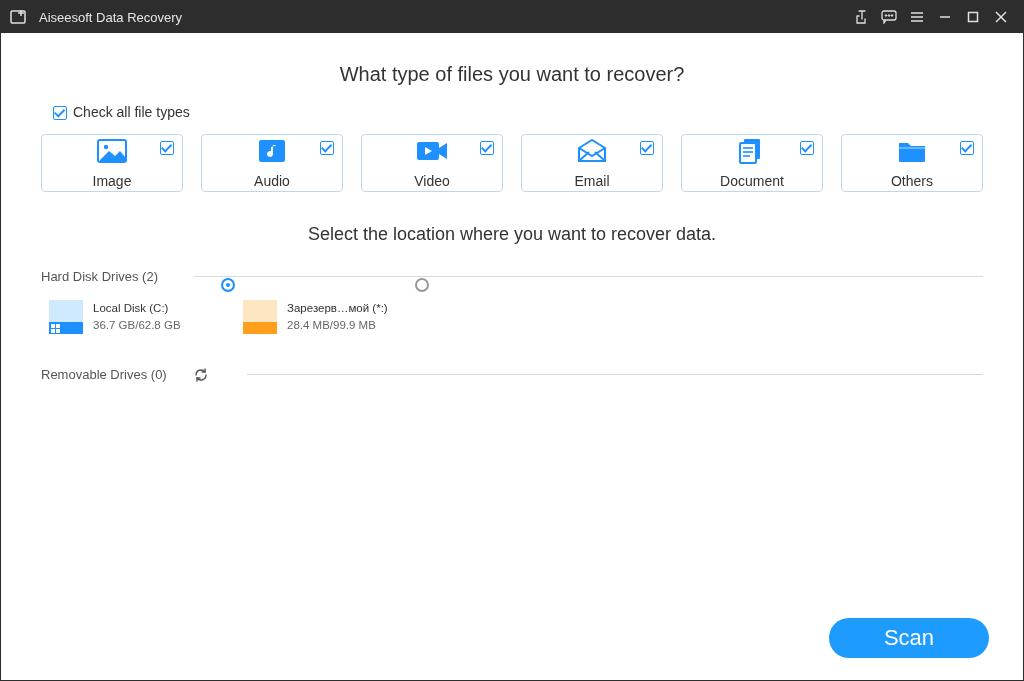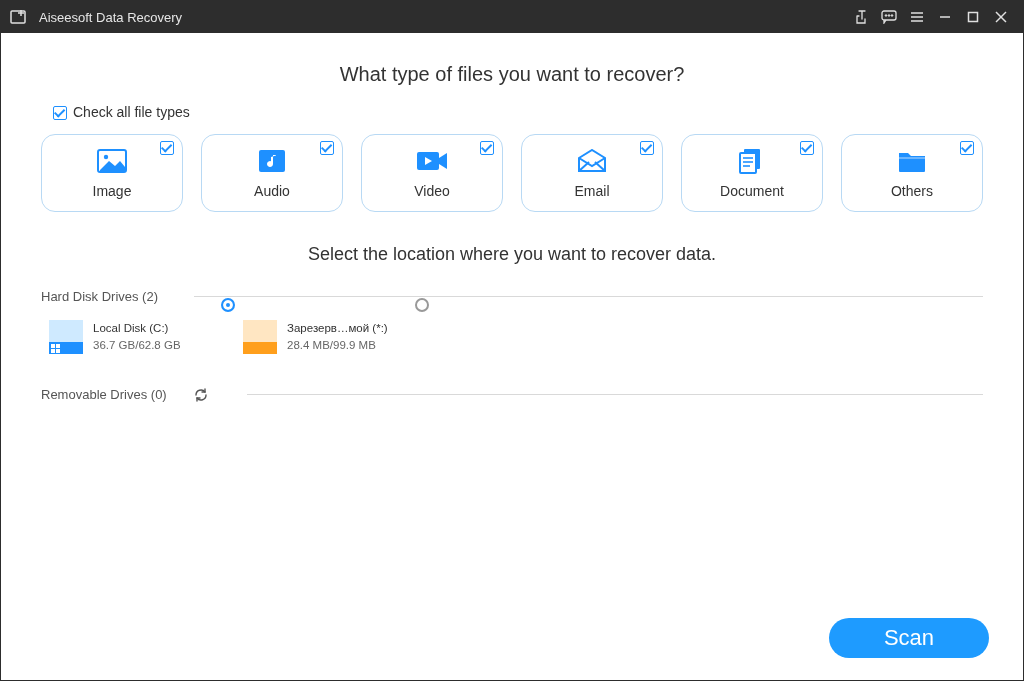--- a/index.html
+++ b/index.html
@@ -13,21 +13,21 @@
   .titlebar .win-btn { width:28px; height:24px; display:flex; align-items:center; justify-content:center; color:#e0e0e0; cursor:pointer; }
   .titlebar .win-btn svg { stroke:#e0e0e0; }
   
   .body { flex:1; padding: 30px 40px 20px 40px; display:flex; flex-direction:column; position:relative; }
   .heading { text-align:center; font-size:20px; color:#333; margin-bottom:18px; font-weight:400; }
   .check-all-row { display:flex; align-items:flex-end; gap:6px; font-size:14px; color:#333; margin-bottom:14px; padding-left:12px;}
   .checkbox { width:14px; height:14px; border:1.5px solid #1e90ff; border-radius:2px; display:inline-flex; align-items:center; justify-content:center; background:#fff; cursor:pointer;}
   .checkbox.checked::after { content:""; width:8px; height:4px; border-left:2px solid #1e90ff; border-bottom:2px solid #1e90ff; transform:rotate(-45deg) translate(0.5px,-1px); }
   
   .cards { display:flex; gap:18px; }
-  .card { flex:1; height:78px; border:1px solid #b8d9f4; border-radius:14px; position:relative; display:flex; flex-direction:column; align-items:center; justify-content:center; gap:8px; cursor:pointer; }
+  .card { flex:1; height:58px; border:1px solid #b8d9f4; border-radius:4px; position:relative; display:flex; flex-direction:column; align-items:center; justify-content:center; gap:8px; cursor:pointer; }
   .card .corner-check { position:absolute; top:6px; right:8px; }
   .card .icon-wrap { width:34px; height:28px; display:flex; align-items:center; justify-content:center; }
   .card .card-label { font-size:14px; color:#333; }
   .card svg { fill:#1e90ff; }
   
   .subheading { text-align:center; font-size:18px; color:#333; margin-top:32px; margin-bottom:24px; font-weight:400;}
   .section-row { display:flex; align-items:center; gap:24px; color:#555; font-size:13px; margin-bottom:16px;}
   .section-row .divider { flex:1; height:1px; background:#d9d9d9; margin-left:12px;}
   .refresh-btn { width:20px; height:20px; display:flex; align-items:center; justify-content:center; cursor:pointer; }
   .drives { display:flex; gap:14px; padding-left:8px; margin-bottom:30px;}

